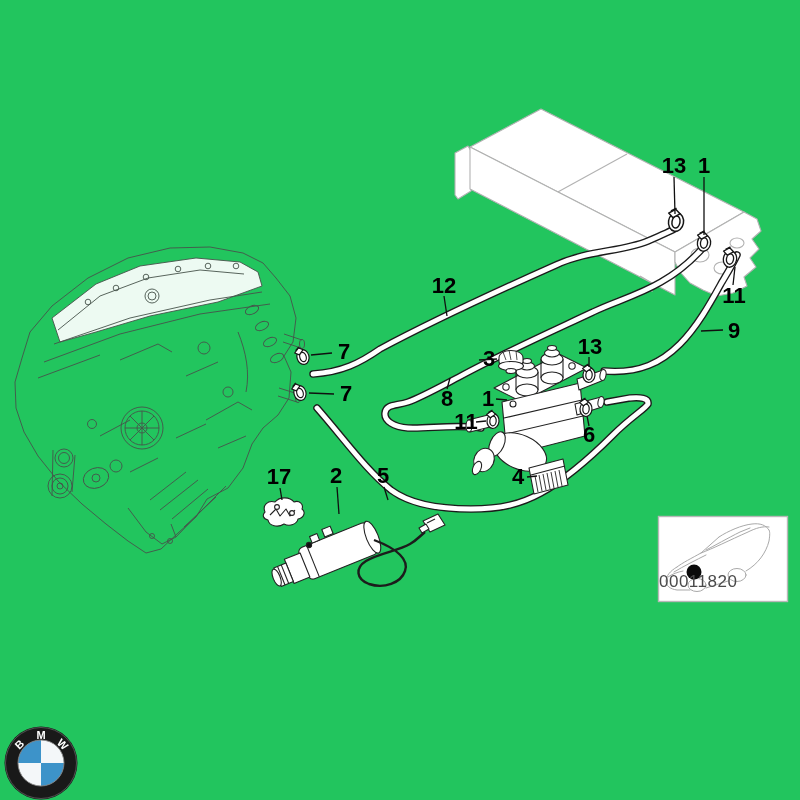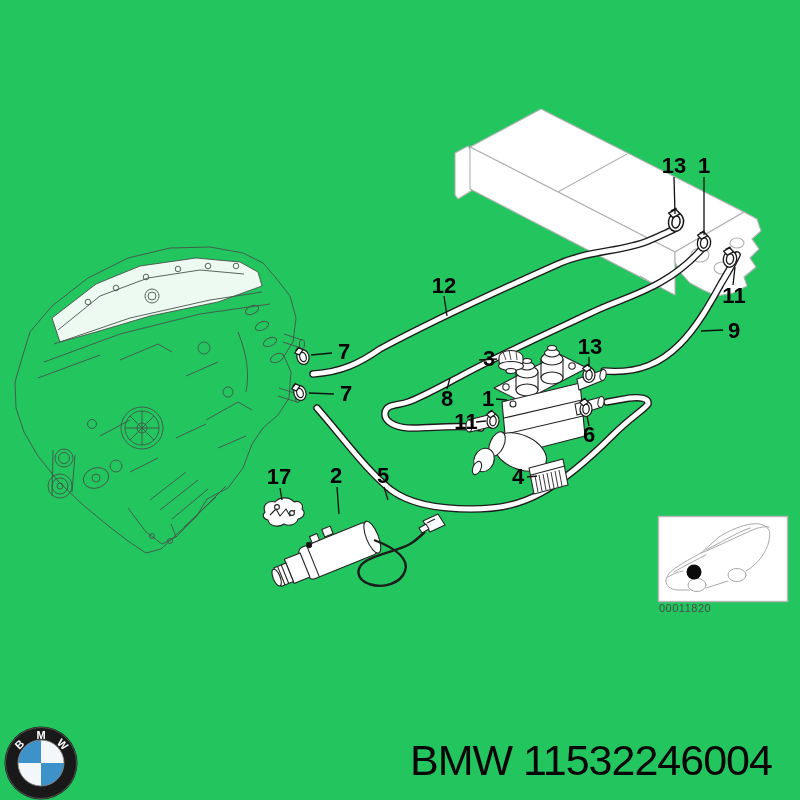--- a/index.html
+++ b/index.html
@@ -1,21 +1,21 @@
 <!DOCTYPE html>
 <html><head>
 <meta charset="utf-8">
 <style>
   html,body{margin:0;padding:0;background:#ffffff;}
   .page{position:relative;width:800px;height:800px;background:#22c55e;overflow:hidden;
         font-family:"Liberation Sans",sans-serif;}
   .art{position:absolute;left:0;top:0;}
   .callout{position:absolute;transform:translate(-50%,-50%);font-weight:bold;
            font-size:22px;color:#000;line-height:1;white-space:nowrap;}
-  .inset-code{position:absolute;left:659px;top:602px;font-size:11px;color:#4a4a4a;
+  .inset-code{position:absolute;left:659px;top:572px;font-size:17px;color:#4a4a4a;
               letter-spacing:.5px;}
   .footer-text{position:absolute;left:410px;top:736px;font-size:43px;color:#060606;
                letter-spacing:-1px;white-space:nowrap;}
   .logo{position:absolute;left:3px;top:725px;}
 </style>
 </head>
 <body>
 
 <div class="page">
 
@@ -263,18 +263,14 @@
     <path d="M38,38 L61,38 A23,23 0 0 1 38,61 Z" fill="#3d93c9"></path>
     <path d="M38,38 L38,61 A23,23 0 0 1 15,38 Z" fill="#f4f7f9"></path>
     <circle cx="38" cy="38" r="23" fill="none" stroke="#8a8a8a" stroke-width="0.9"></circle>
     <g fill="#ffffff" font-family="Liberation Sans,sans-serif" font-size="11" font-weight="bold" text-anchor="middle">
       <text x="17" y="23" transform="rotate(-44 17 20)">B</text>
       <text x="38" y="13.5">M</text>
       <text x="59" y="23" transform="rotate(44 59 20)">W</text>
     </g>
   </svg>
 
-  <div class="footer-text">
-    <span>BMW</span>
-    <span>11532246004</span>
-  </div>
 
 </div>
 
 </body></html>

